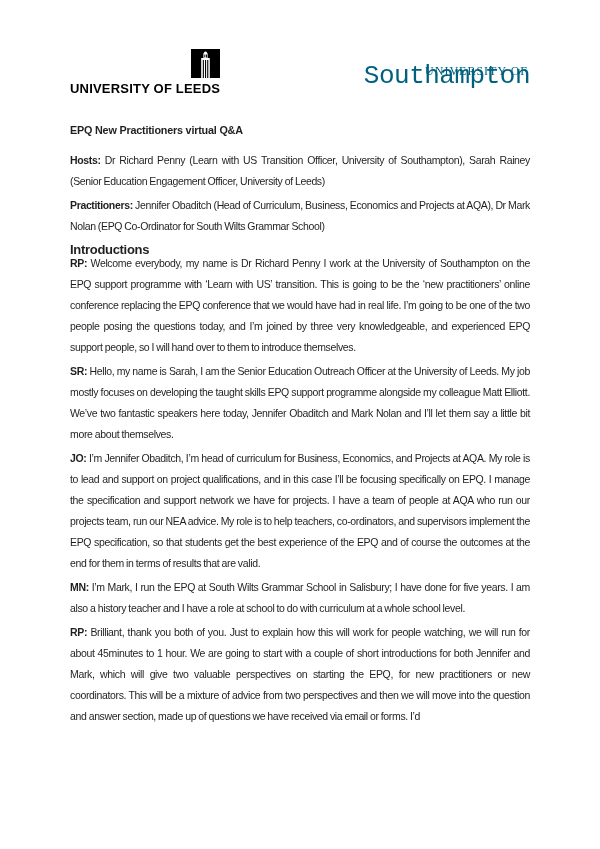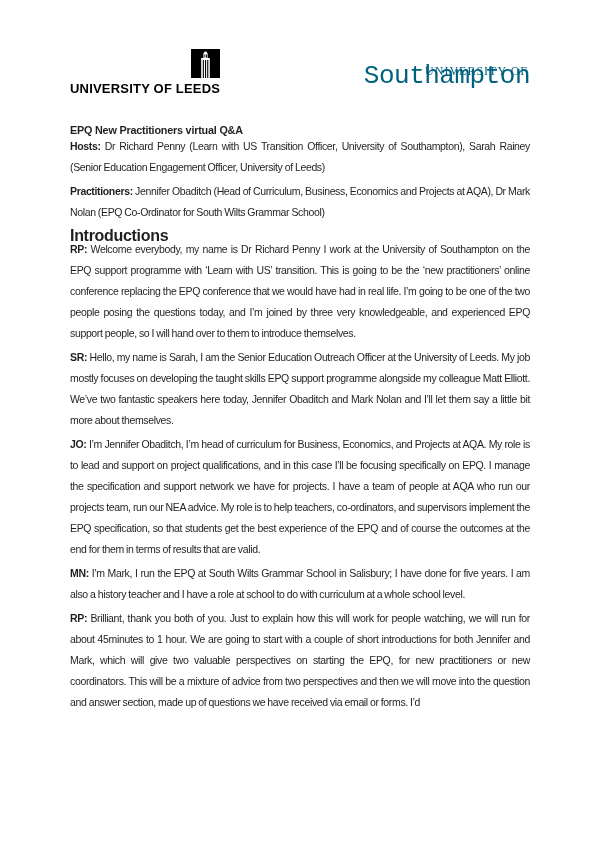--- a/index.html
+++ b/index.html
@@ -37,33 +37,33 @@
     display:block;
     font-family:Liberation Mono, monospace;
     font-size:26px; line-height:1;
     letter-spacing:-0.5px;
     color:#00617e; white-space:nowrap;
   }
   
   .title {
     font-size:10.8px; font-weight:bold;
     letter-spacing:-0.2px;
-    margin:21px 0 0 0;
+    margin:21px 0 14px 0;
   }
   .para {
     font-size:10.5px;
     line-height:21px;
     text-align:justify;
     letter-spacing:-0.35px;
     word-spacing:-0.4px;
     margin:0 0 3px 0;
   }
   .para .speaker { font-weight:bold; }
   .intro-heading {
-    font-size:16px; font-weight:bold;
+    font-size:13px; font-weight:bold;
     letter-spacing:-0.3px;
     line-height:15px;
     margin:5px 0 -4px 0;
   }
 </style>
 </head>
 <body>
 
 <div class="page">
 

